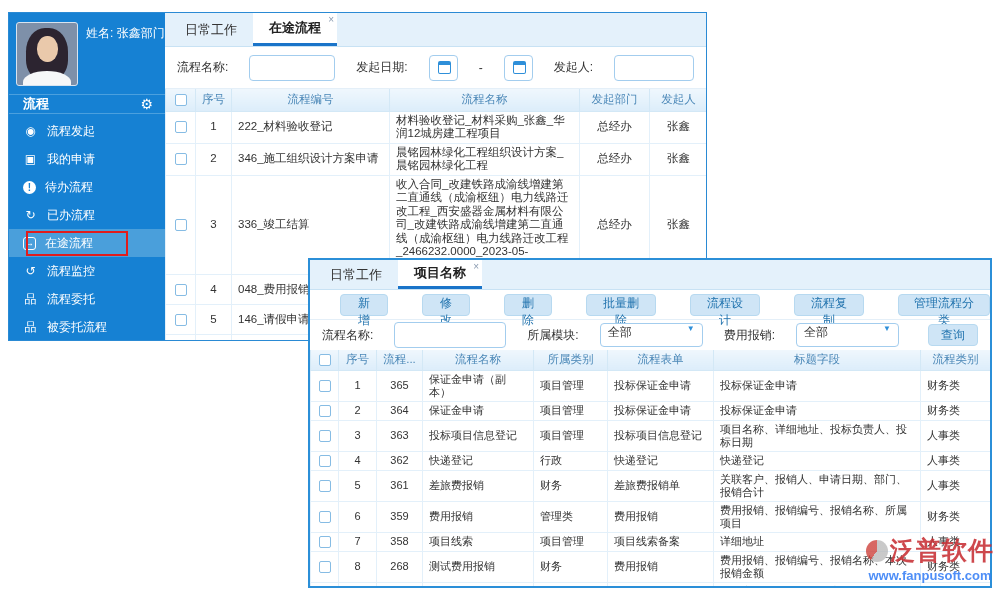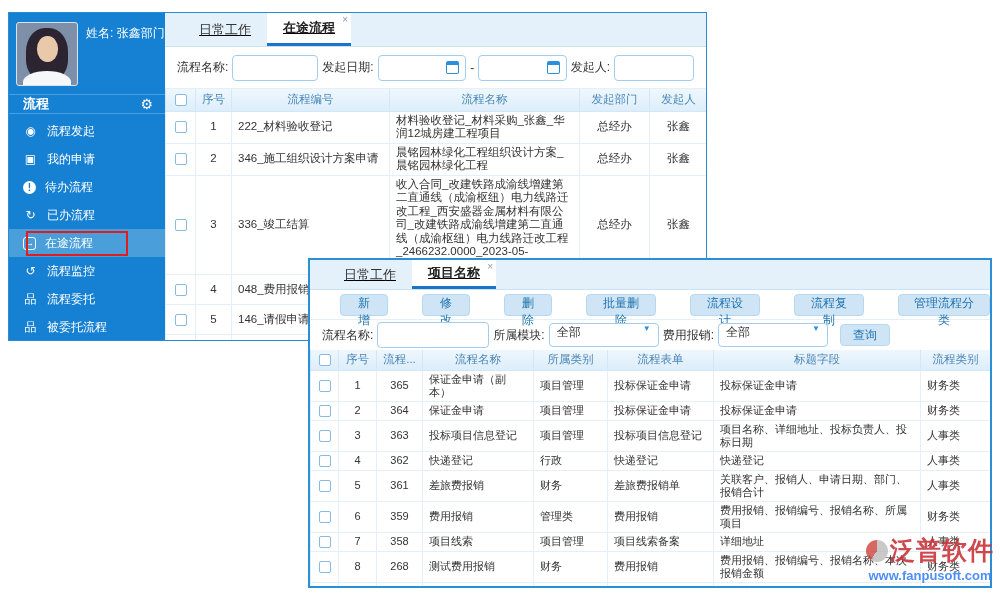--- a/index.html
+++ b/index.html
@@ -20,26 +20,26 @@
     padding:0 12px 0 14px; height:27px; font-size:13px; font-weight:bold; border-bottom:1px solid #4ba0de; }
   .gear { font-size:14px; cursor:pointer; font-weight:normal; }
   .menu { flex:1; padding-top:3px; }
   .menu-item { display:flex; align-items:center; gap:9px; height:28px; padding-left:14px; font-size:12px; cursor:pointer; }
   .menu-item.active { background:#4a9fdb; }
   .mi-icon { width:15px; text-align:center; font-size:12px; flex:none; }
   .mi-icon.disc { width:13px; height:13px; line-height:13px; border-radius:50%; background:#fff; color:#1681d3; font-size:10px; font-weight:bold; }
   .mi-icon.sq { width:13px; height:13px; line-height:11px; border:1px solid #fff; border-radius:3px; font-size:9px; }
 
   .content { flex:1; display:flex; flex-direction:column; overflow:hidden; }
-  .tabbar { height:34px; background:#e4f1fb; border-bottom:1px solid #c8e2f4; display:flex; align-items:flex-start; padding-left:18px; flex:none;text-decoration:underline; }
+  .tabbar { height:34px; background:#e4f1fb; border-bottom:1px solid #c8e2f4; display:flex; align-items:flex-start; padding-left:4px; flex:none; }
   .tab { padding:0 16px; line-height:33px; font-size:13px; color:#333; cursor:pointer; position:relative; }
   .tab.active { background:#fff; font-weight:bold; color:#222; border-bottom:3px solid #1a74c9; line-height:30px; }
   .tclose { position:absolute; top:2px; right:3px; font-size:10px; color:#8a9bb0; line-height:10px; cursor:pointer; font-weight:normal; }
 
-  .filters { display:flex; align-items:center; gap:4px; padding:0 12px 0 12px; height:42px; flex:none; font-size:12px; color:#333; border-bottom:1px solid #e4eff8; white-space:nowrap; }
+  .filters { display:flex; align-items:center; gap:21px; padding:0 12px 0 12px; height:42px; flex:none; font-size:12px; color:#333; border-bottom:1px solid #e4eff8; white-space:nowrap; }
   .inp { height:26px; border:1px solid #a3cdee; border-radius:4px; background:#fff; font-size:12px; padding:0 6px; outline:none; }
   .date { display:inline-flex; align-items:center; justify-content:flex-end; padding-right:6px; }
   .cal { display:inline-block; width:13px; height:13px; border:1px solid #2e8fd9; border-top:4px solid #2e8fd9; border-radius:2px; cursor:pointer; }
   .w86{width:86px;} .w90{width:90px;} .w80{width:80px;} .w110{width:110px;} .w112{width:112px;}
 
   .twrap { flex:1; overflow:hidden; }
   table.grid { width:100%; border-collapse:collapse; table-layout:fixed; font-size:11.5px; }
   .grid th { background:linear-gradient(#eff7fd,#dcedfa); color:#4a87b7; font-weight:normal;
     border:1px solid #d3e8f6; border-top:none; height:22px; padding:0 4px; overflow:hidden; white-space:nowrap; }
   .grid td { border:1px solid #e3f0fa; padding:2px 6px; color:#333; line-height:13.5px; overflow:hidden; vertical-align:middle; }

